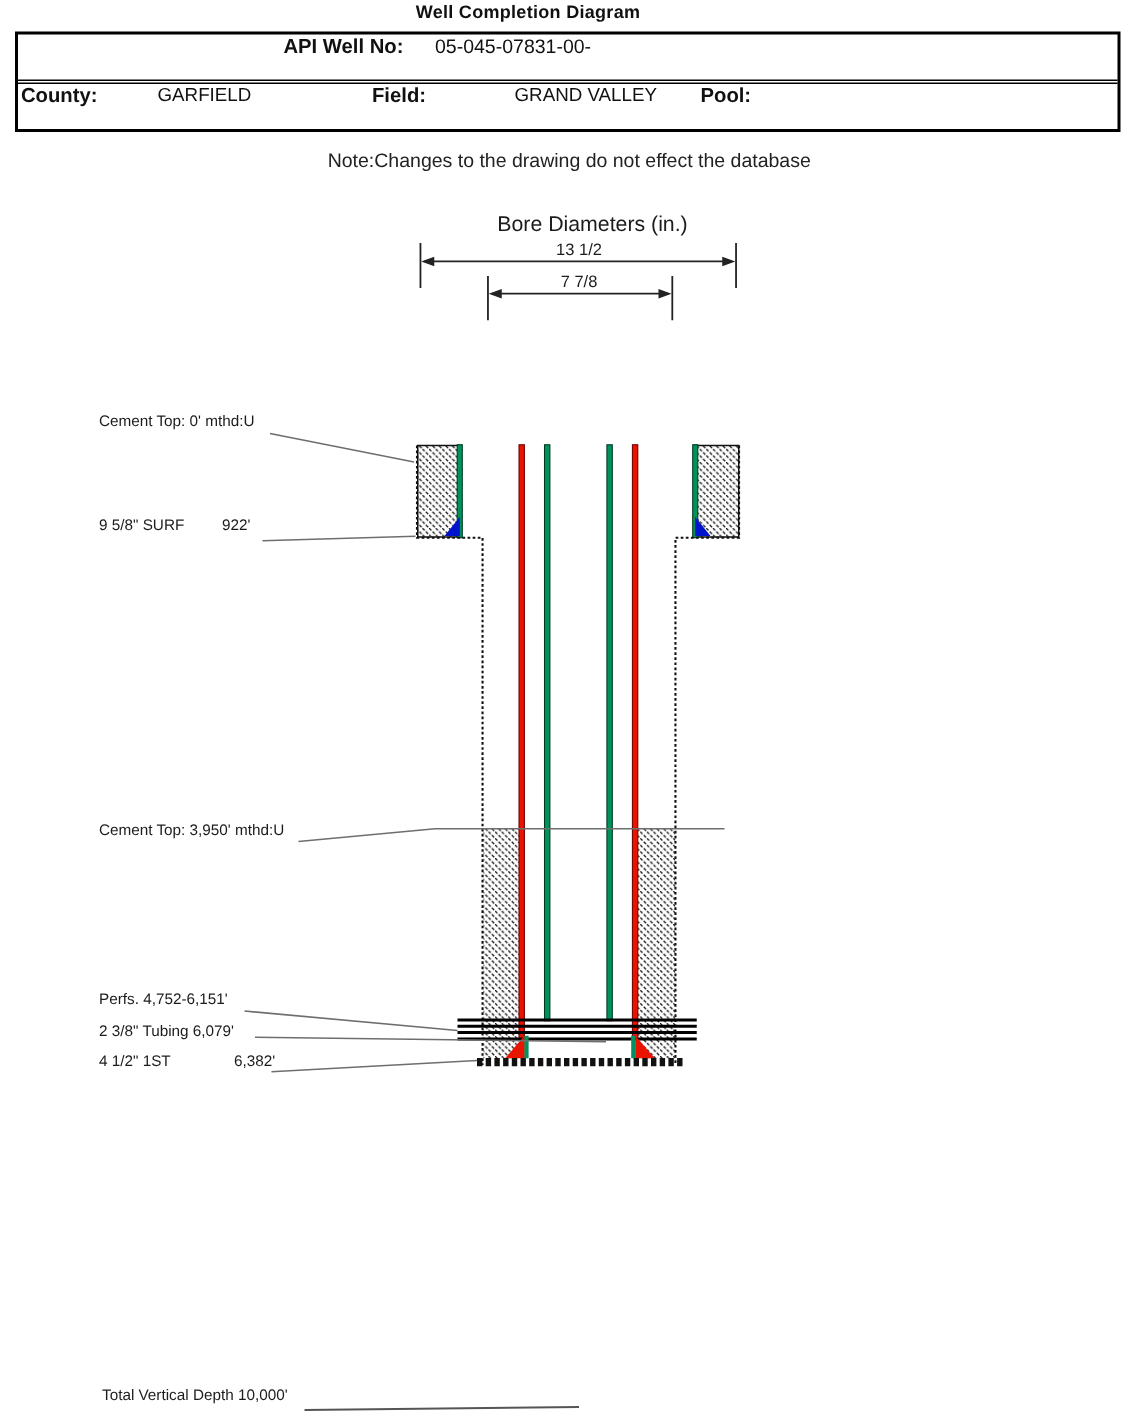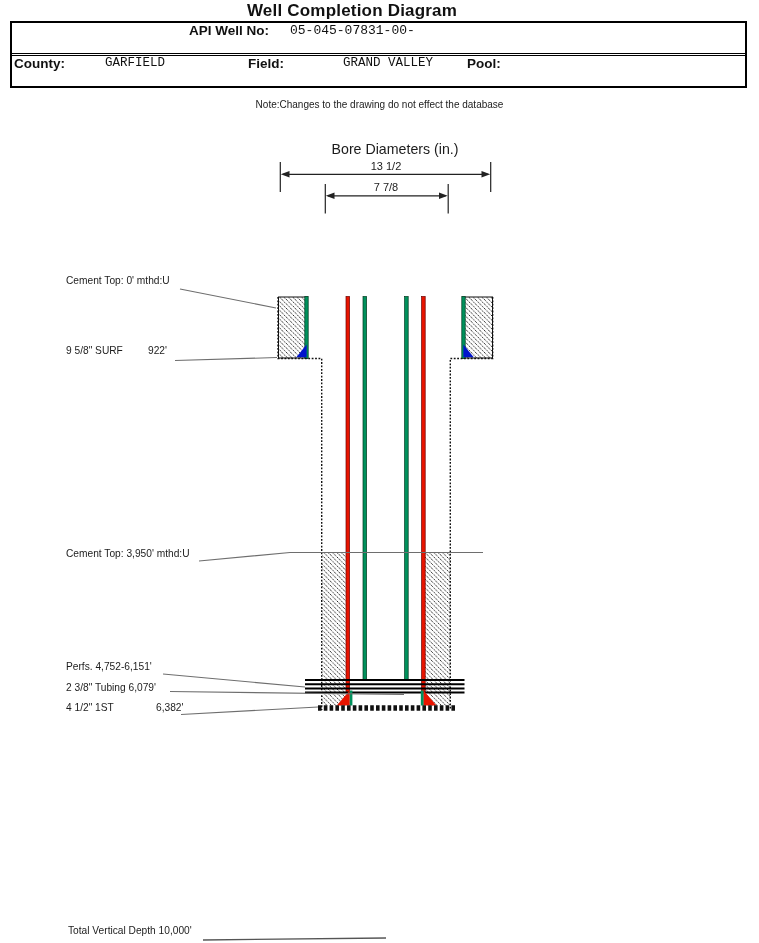--- a/index.html
+++ b/index.html
@@ -1,32 +1,32 @@
 <!DOCTYPE html>
 <html><head>
 <meta charset="utf-8">
 <style>
   html,body{margin:0;padding:0;}
   body{
     width:759px;height:943px;position:relative;background:#fff;overflow:hidden;
     font-family:"Liberation Sans", sans-serif;color:#111;
   }
   .abs{position:absolute;}
-  #page-title{left:0;top:1px;width:704px;text-align:center;font-size:17px;font-weight:bold;letter-spacing:.2px;}
+  #page-title{left:0;top:1px;width:704px;text-align:center;font-size:12px;font-weight:bold;letter-spacing:.2px;}
   
   #info-table{left:10px;top:21px;width:733px;height:63px;border:2px solid #000;}
   .trow{position:absolute;left:0;width:100%;}
   #tr1{top:0;height:15px;line-height:15px;}
   #tr2{top:15px;height:14px;line-height:14px;border-top:1px solid #000;}
   #tr3{top:30px;height:15px;line-height:15px;border-top:3px double #000;}
   #tr4{top:48px;height:15px;line-height:15px;border-top:3px double #000;}
   .trow span{position:absolute;top:0;white-space:nowrap;}
   .lbl{font-weight:bold;font-size:13.5px;}
-  .val{font-size:12.5px;font-family:Liberation Mono, monospace;}
-  #note-line{left:0;top:99px;width:759px;text-align:center;font-size:10px;color:#222;}
+  .val{font-size:12.5px;}
+  #note-line{left:0;top:99px;width:759px;text-align:center;font-size:13px;color:#222;}
   #diagram-svg{left:0;top:0;width:759px;height:943px;}
   svg text{font-family:"Liberation Sans", sans-serif;fill:#1c1c1c;}
   .dlab{font-size:10.2px;}
 </style>
 </head>
 <body>
 
 <div class="abs" id="page-title">Well Completion Diagram</div>
 
 <div class="abs" id="info-table">

